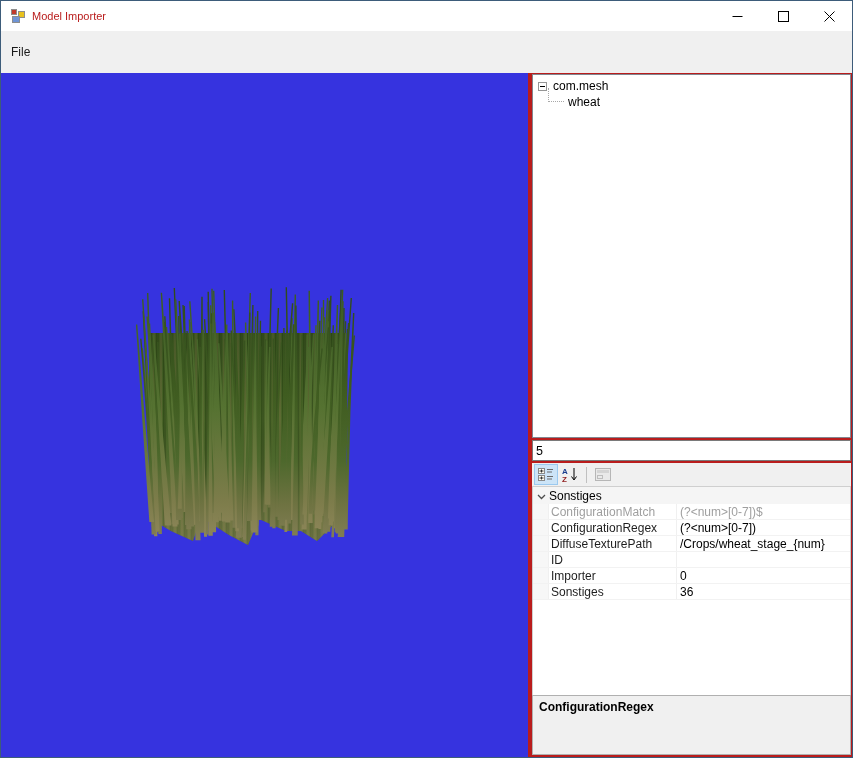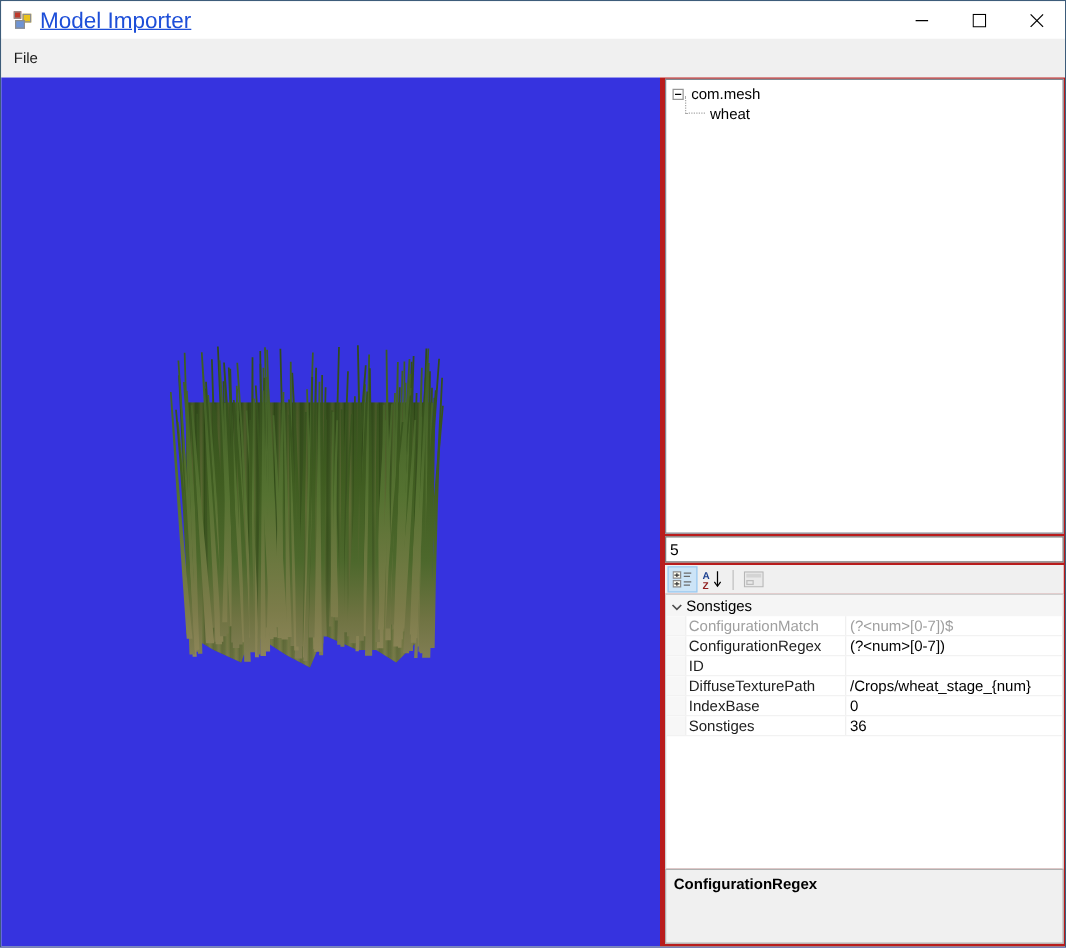--- a/index.html
+++ b/index.html
@@ -9,27 +9,27 @@
   .window { width:853px; height:758px; border:1px solid #3d5c7a; background:#fff;
             display:flex; flex-direction:column; }
 
   
   .titlebar { height:30px; background:#fff; display:flex; align-items:center; flex:0 0 auto; }
   .app-icon { width:16px; height:16px; margin:0 6px 0 9px; position:relative; flex:0 0 auto; }
   .app-icon .sq { position:absolute; }
   .app-icon .sq.red    { left:1px; top:1px;  width:6px; height:6px; background:#c0392b; border:1px solid #8d8d8d; }
   .app-icon .sq.yellow { left:8px; top:3px;  width:7px; height:7px; background:#e9c21d; border:1px solid #8d8d8d; }
   .app-icon .sq.blue   { left:2px; top:8px;  width:8px; height:7px; background:#6e94d6; border:1px solid #8d8d8d; }
-  .title-text { font-size:18px; color:#1d4ed8;text-decoration:underline; }
+  .title-text { font-size:11px; color:#b91c1c; }
   .win-controls { margin-left:auto; display:flex; height:30px; }
   .wbtn { width:46px; height:30px; display:flex; align-items:center; justify-content:center; }
   .wbtn svg { display:block; }
 
   
-  .menubar { height:31px; background:#f0f0f0; display:flex; align-items:center; flex:0 0 auto; }
+  .menubar { height:42px; background:#f0f0f0; display:flex; align-items:center; flex:0 0 auto; }
   .menu-item { padding:4px 10px 5px 10px; color:#1a1a1a; }
 
   
   .main { flex:1 1 auto; display:flex; min-height:0; background:#fff; }
   .viewport { width:527px; flex:0 0 auto; position:relative; overflow:hidden; background:#3633DF; }
   .viewport svg { position:absolute; left:135px; top:200px; }
 
   .rightpane { flex:1 1 auto; display:flex; flex-direction:column; padding:1px 1px 2px 4px; min-width:0; background:#b91c1c; }
 
   
@@ -331,35 +331,35 @@
     <div class="pg-name">ConfigurationMatch</div>
     <div class="pg-value">(?&lt;num&gt;[0-7])$</div>
   </div>
 
   <div class="pg-row boldval">
     <div class="pg-gutter"></div>
     <div class="pg-name">ConfigurationRegex</div>
     <div class="pg-value">(?&lt;num&gt;[0-7])</div>
   </div>
 
+  <div class="pg-row boldval">
+    <div class="pg-gutter"></div>
+    <div class="pg-name">DiffuseTexturePath</div>
+    <div class="pg-value">/Crops/wheat_stage_{num}</div>
+  </div>
+
   <div class="pg-row">
     <div class="pg-gutter"></div>
     <div class="pg-name">ID</div>
     <div class="pg-value"></div>
   </div>
 
   <div class="pg-row boldval">
     <div class="pg-gutter"></div>
-    <div class="pg-name">DiffuseTexturePath</div>
-    <div class="pg-value">/Crops/wheat_stage_{num}</div>
-  </div>
-
-  <div class="pg-row boldval">
-    <div class="pg-gutter"></div>
-    <div class="pg-name">IndexBase</div>
+    <div class="pg-name">Importer</div>
     <div class="pg-value">0</div>
   </div>
 
   <div class="pg-row boldval">
     <div class="pg-gutter"></div>
     <div class="pg-name">Sonstiges</div>
     <div class="pg-value">36</div>
   </div>
 
 </div>

